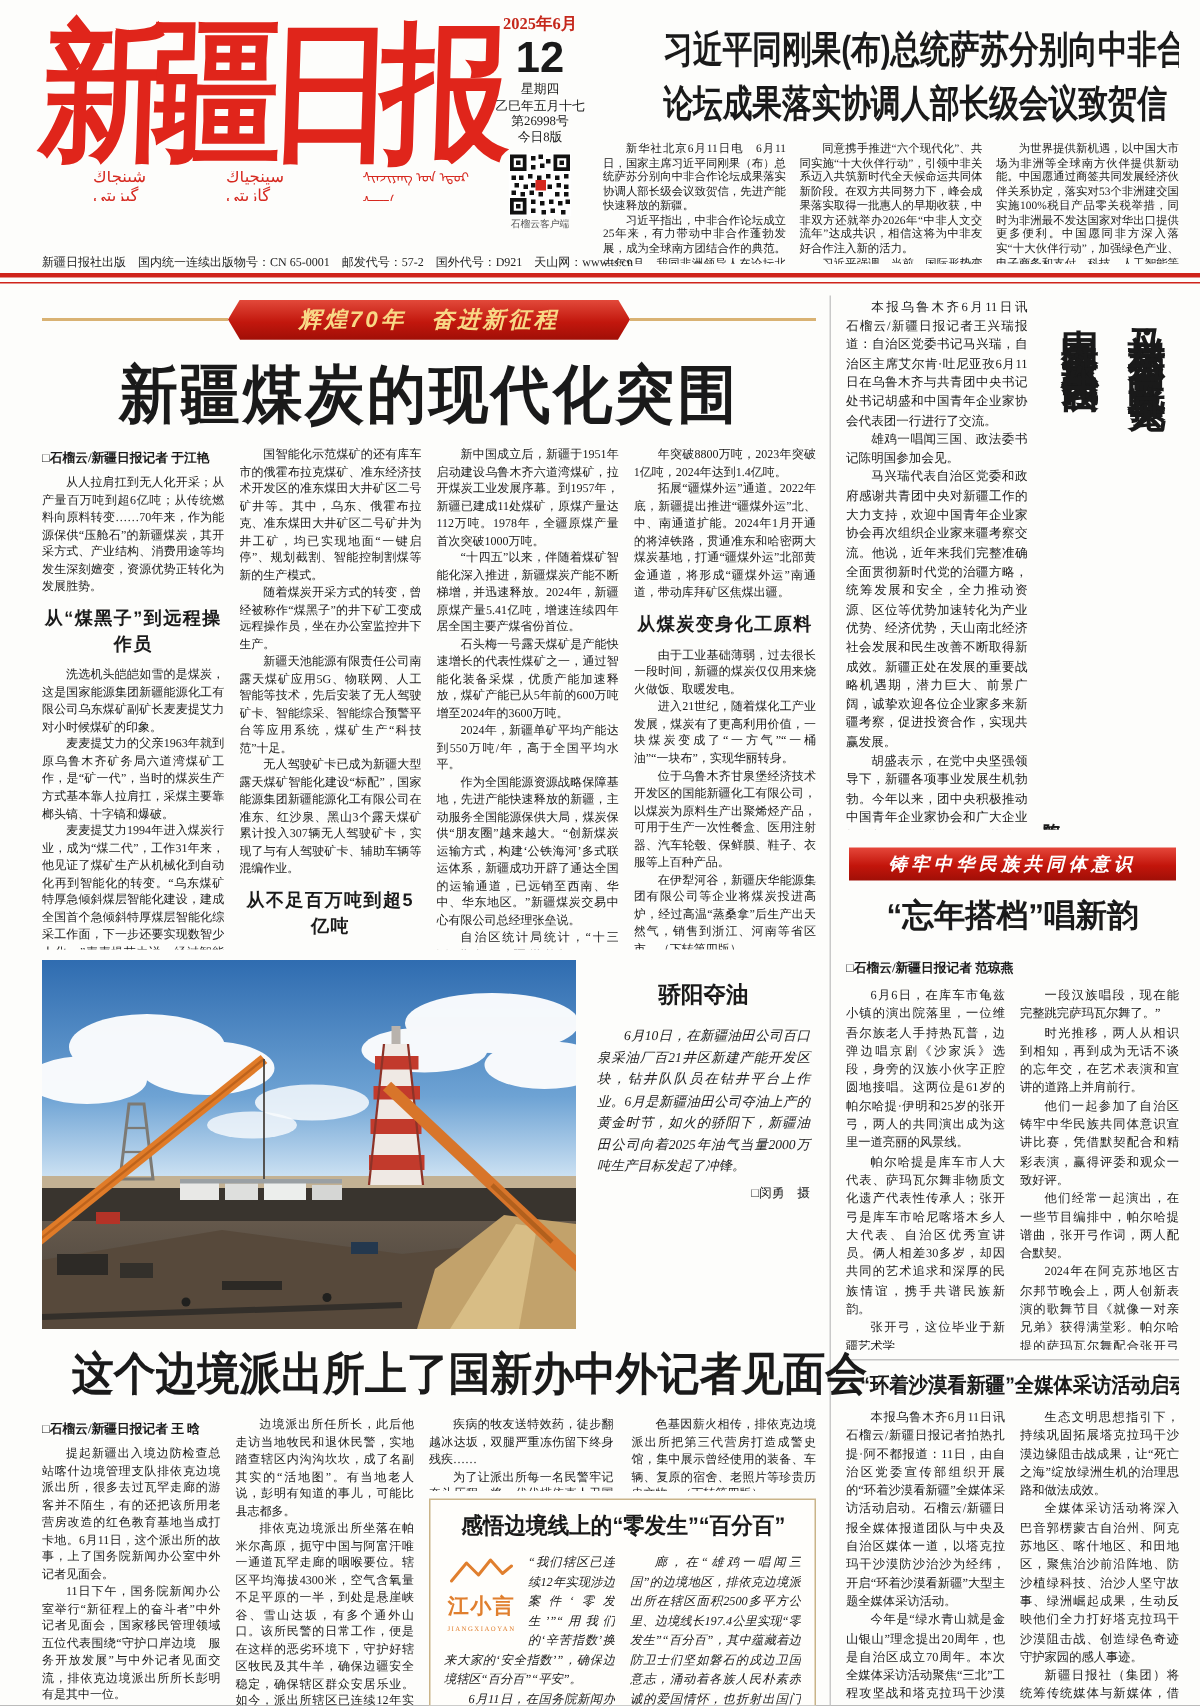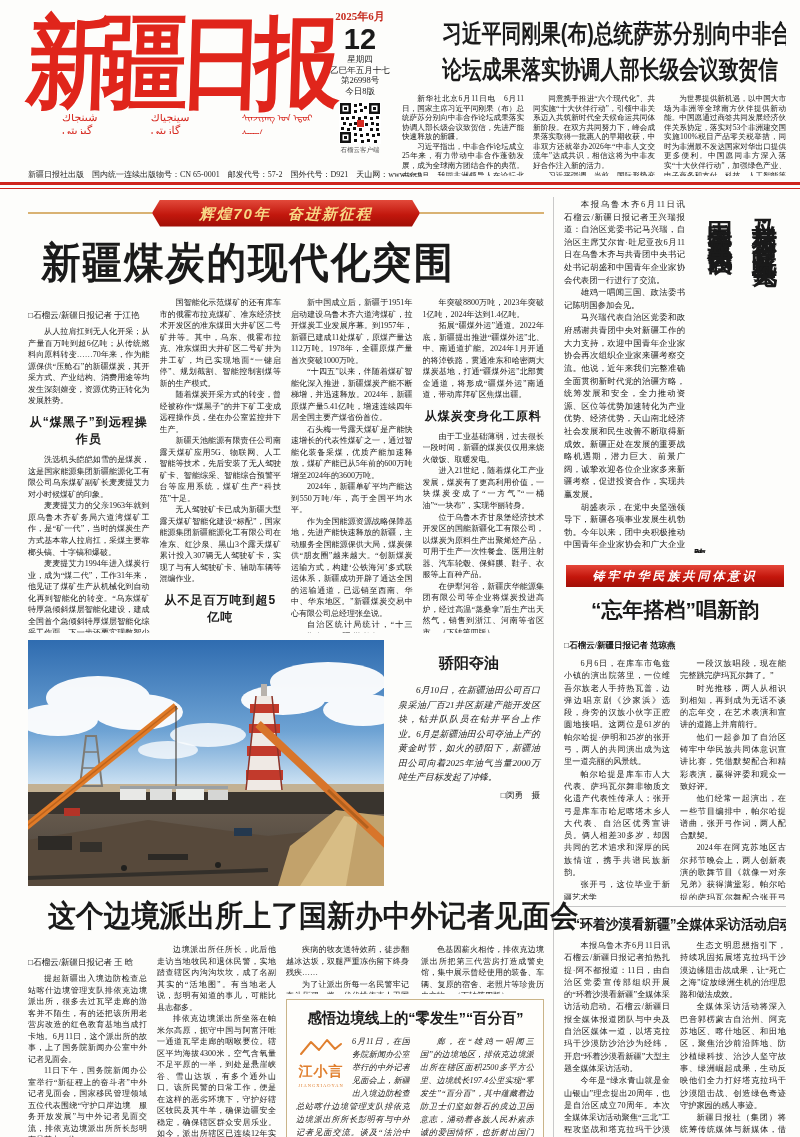--- a/index.html
+++ b/index.html
@@ -32,28 +32,28 @@
   .left-region{width:516px;flex:none;}
   .v-rule{width:1px;background:#c9c9c9;margin:4px 10px 0 9px;}
   .right-region{flex:1;overflow:hidden;}
   
   .banner-row{display:flex;align-items:center;height:28px;margin-top:6px;}
   .gold-line{flex:1;height:2px;background:#d9b273;}
   .ribbon{width:268px;height:27px;flex:none;background:linear-gradient(180deg,#e2493a 0%,#c2170d 55%,#9f0e06 100%);
           clip-path:polygon(3% 0,97% 0,100% 50%,97% 100%,3% 100%,0 50%);
           color:#f8d886;font-family:"Liberation Sans",sans-serif;font-weight:900;font-style:italic;
           font-size:15px;letter-spacing:2px;text-align:center;line-height:27px;}
-  .main-headline{text-align:left;margin:8px 0 6px;}
+  .main-headline{text-align:center;margin:8px 0 6px;}
   .main-headline span{display:inline-block;font-family:"Liberation Sans",sans-serif;font-weight:900;font-size:42px;
           letter-spacing:2px;transform:scaleX(0.94);transform-origin:50% 50%;white-space:nowrap;}
   .cols{display:flex;gap:10px;text-align:justify;overflow:hidden;}
   .main-cols{height:336px;font-size:8px;line-height:1.44;}
   .cols .col{flex:1;overflow:hidden;}
   .para{margin:0;text-indent:2em;}
-  .col-byline{margin:12px 0 5px;text-indent:0;font-weight:normal;font-size:8.5px;}
+  .col-byline{margin:2px 0 5px;text-indent:0;font-weight:bold;font-size:8.5px;}
   .col-subhead{margin:7px 0 6px;text-align:center;text-indent:0;font-family:"Liberation Sans",sans-serif;
                font-size:12px;font-weight:900;letter-spacing:1px;}
   
   .photo-row{display:flex;margin-top:7px;height:246px;}
   .photo{width:356px;height:246px;flex:none;display:block;}
   .caption-box{flex:1;padding:14px 4px 0 14px;overflow:hidden;}
   .caption-title{text-align:center;font-family:"Liberation Sans",sans-serif;font-weight:900;font-size:15px;margin-bottom:10px;}
   .caption-body{font-size:9px;line-height:1.62;font-style:italic;text-align:justify;}
   .caption-body .para{margin:0;}
   .caption-credit{text-align:right;font-size:8.5px;margin-top:4px;font-style:normal;}
@@ -356,20 +356,21 @@
             <div class="comment-cols">
               <div class="col comment-col1">
                 <div class="jxy-logo">
                   <svg width="44" height="20" viewBox="0 0 44 20" xmlns="http://www.w3.org/2000/svg">
                     <polyline points="2,18 12,6 20,14 28,4 36,13 42,8" fill="none" stroke="#e07f2e" stroke-width="2" stroke-linejoin="round" stroke-linecap="round"></polyline>
                   </svg>
                   <div class="jxy-name">江小言</div>
                   <div class="jxy-latin">JIANGXIAOYAN</div>
                 </div>
                 <div>
+                    <p class="para">“我们辖区已连续12年实现涉边案件‘零发生’”“用我们的‘辛苦指数’换来大家的‘安全指数’”，确保边境辖区“百分百”“平安”。</p>
                     <p class="para">6月11日，在国务院新闻办公室举行的中外记者见面会上，新疆出入境边防检查总站喀什边境管理支队排依克边境派出所所长彭明有与中外记者见面交流。谈及“法治中国”“平安中国”在排依克的具体建设成果，他作出了如上总结。</p>
                   </div>
               </div>
               <div class="col">
                   <p class="para">廊，在“雄鸡一唱闻三国”的边境地区，排依克边境派出所在辖区面积2500多平方公里、边境线长197.4公里实现“零发生”“百分百”，其中蕴藏着边防卫士们坚如磐石的戍边卫国意志，涌动着各族人民朴素赤诚的爱国情怀，也折射出国门边境安全与开放的辩证统一。</p>
                 </div>
             </div>
           </div>
         </div>
       </div>

